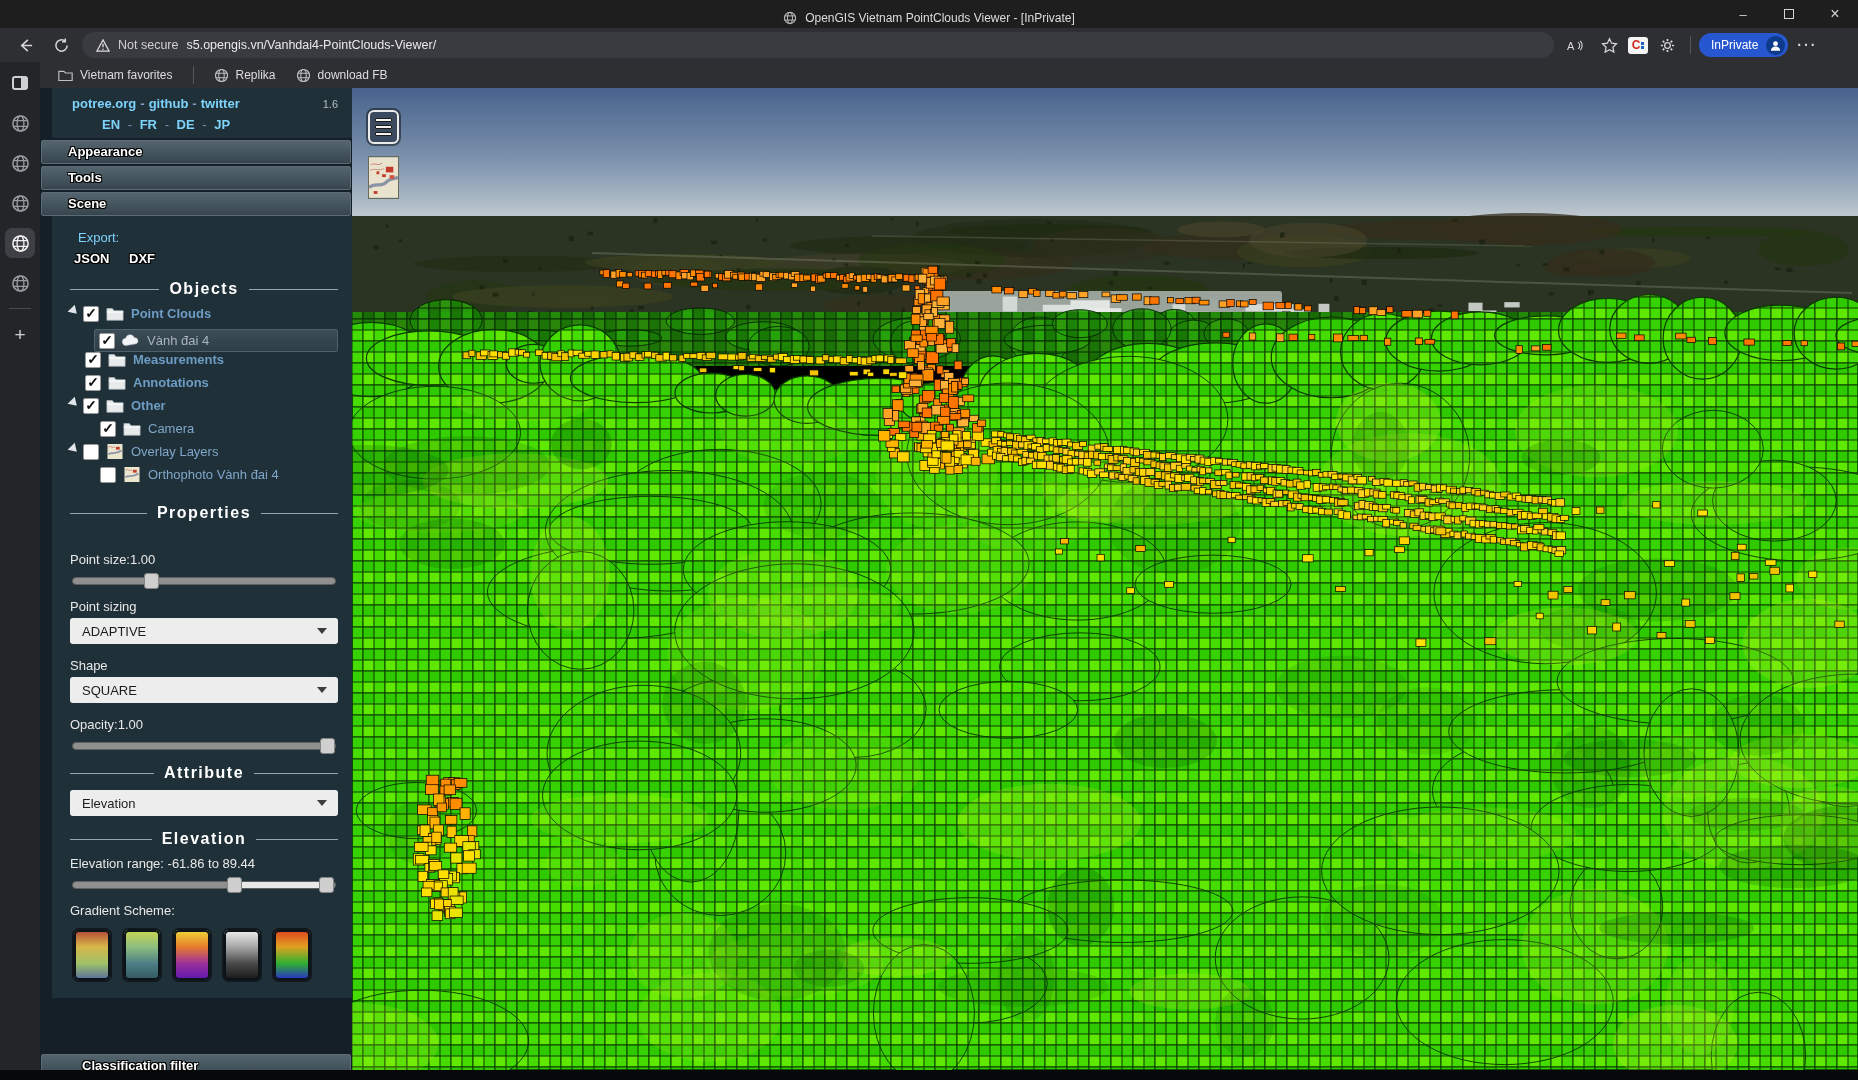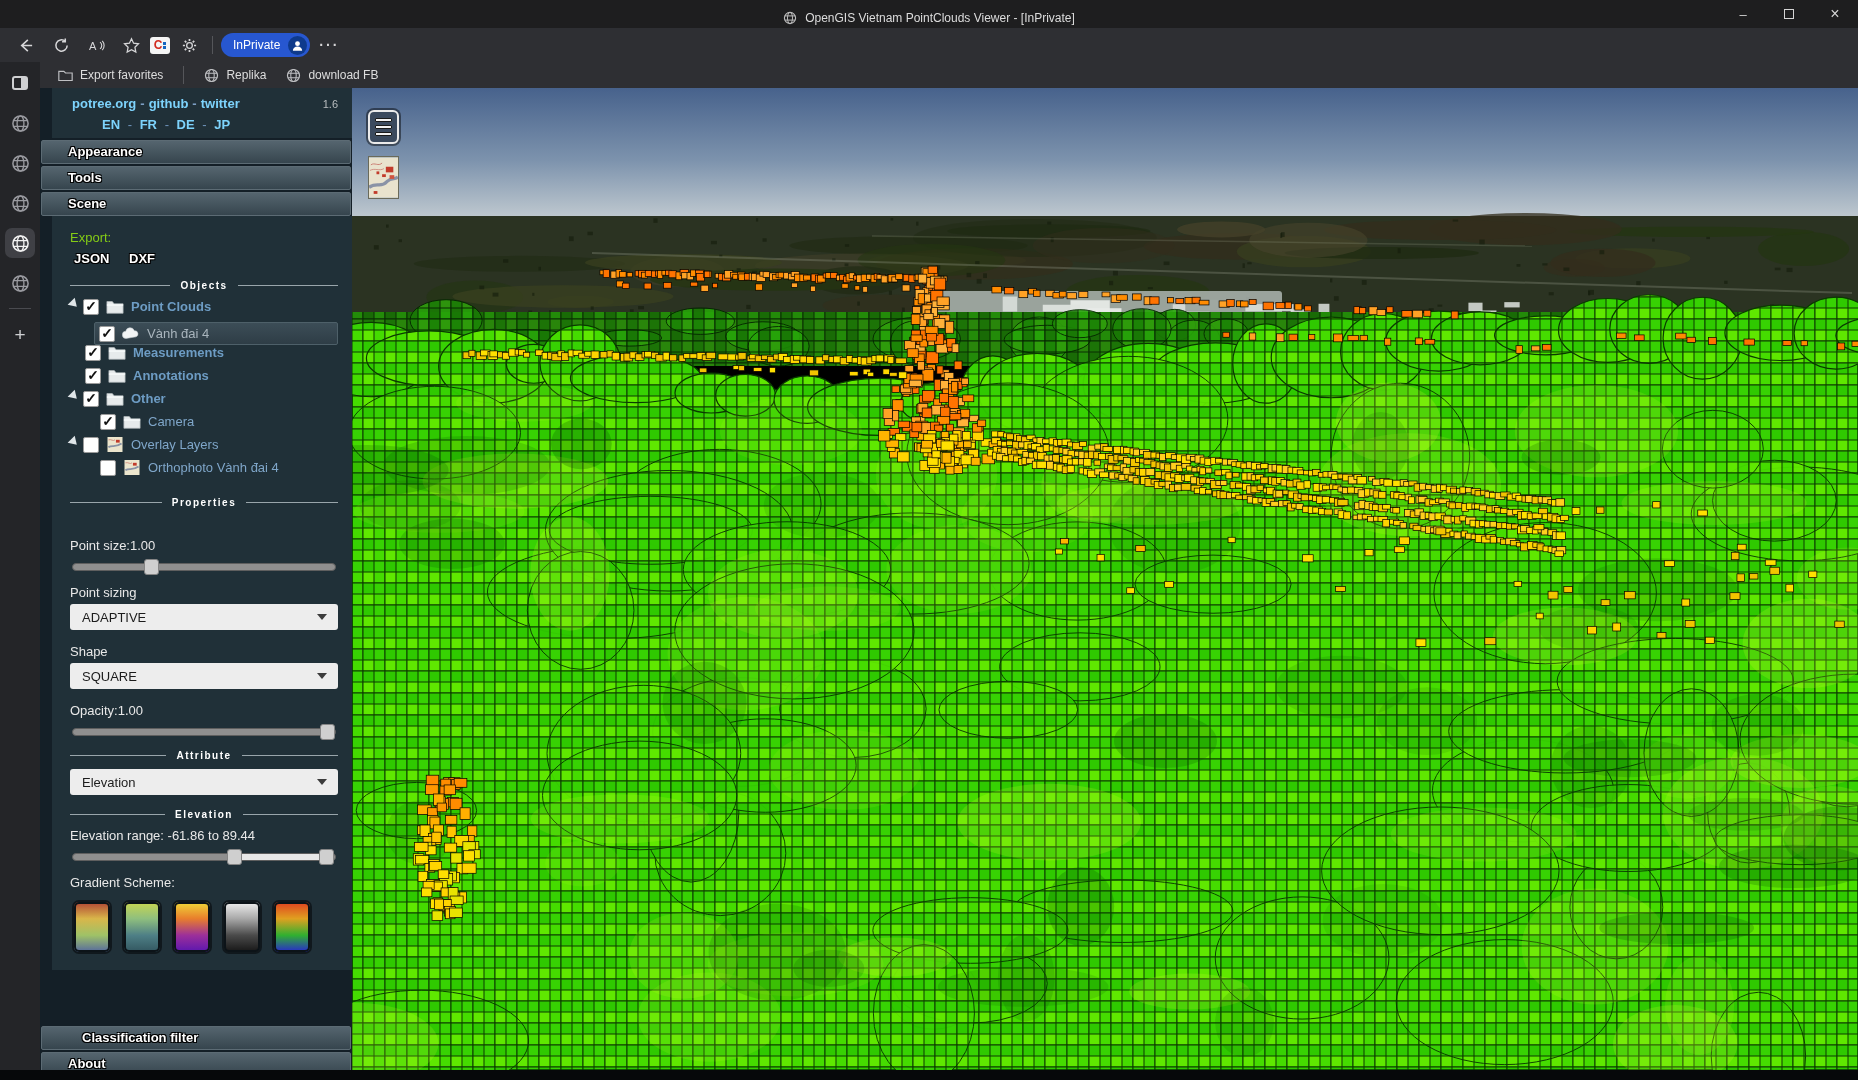--- a/index.html
+++ b/index.html
@@ -69,26 +69,26 @@
   #p-head .row2 { margin-top:6px; padding-left:6px;margin-left:24px; }
   #p-head .row2 .lnk { color:#6f94bb; }
   #p-head .row2 .sep { color:#6f94bb; font-weight:normal; }
 
   .acc { margin:2px 1px 0 1px; border:1px solid #5c6b74; border-radius:2px;
     background:linear-gradient(#55656f,#36454e); padding:3px 8px 4px 26px; font-weight:bold;
     color:#fff; font-size:13px;
     text-shadow:-1px -1px 0 #000, 1px -1px 0 #000, -1px 1px 0 #000, 1px 1px 0 #000; }
 
   #scene-content { margin-left:12px; background:#203038; padding:14px 14px 12px 18px; }
-  .exp-label { color:#84cc16; }
+  .exp-label { color:#7dd3fc;margin-left:8px; }
   .exp-links { margin-top:6px; padding-left:4px; }
   .xlink { font-weight:bold; color:#fff; margin-right:16px;
     text-shadow:-1px -1px 0 #000, 1px -1px 0 #000, -1px 1px 0 #000, 1px 1px 0 #000; }
 
-  .sdiv { display:flex; align-items:center; color:#fff; font-weight:bold; font-size:10px;
+  .sdiv { display:flex; align-items:center; color:#fff; font-weight:bold; font-size:16px;
     letter-spacing:1.5px; margin:14px 0 8px 0; }
   .sdiv::before,.sdiv::after { content:""; flex:1; border-top:1px solid #99a5ab; }
   .sdiv span { padding:0 10px; }
 
   
   .tree { margin-top:2px; }
   .trow { display:flex; align-items:flex-start; height:23px; gap:7px; }
   .tw { width:0; height:0; border-left:8px solid #dfe5e8; border-top:5px solid transparent;
     border-bottom:5px solid transparent; transform:rotate(45deg); flex:none; margin-right:-2px; }
   .tw-sp { width:8px; flex:none; }
@@ -208,20 +208,27 @@
   <div class="tb-ico">
       <svg>
         <use href="#i-back"></use>
       </svg>
     </div>
   <div class="tb-ico">
       <svg>
         <use href="#i-refresh"></use>
       </svg>
     </div>
+  <div id="addressbar">
+    <svg class="warn">
+        <use href="#i-warn"></use>
+      </svg>
+    <span class="sec">Not secure</span>
+    <span class="url">s5.opengis.vn/Vanhdai4-PointClouds-Viewer/</span>
+  </div>
   <div class="tb-right">
     <div class="tb-ico">
         <svg>
           <use href="#i-readaloud"></use>
         </svg>
       </div>
     <div class="tb-ico">
         <svg>
           <use href="#i-star"></use>
         </svg>
@@ -249,21 +256,21 @@
     </div>
     <div class="tb-ico dots3">···</div>
   </div>
 </div>
 
 <div id="bmbar">
   <div class="bm-item">
     <svg>
         <use href="#i-fav-folder"></use>
       </svg>
-    <span>Export favorites</span>
+    <span>Vietnam favorites</span>
   </div>
   <div class="vsep"></div>
   <div class="bm-item">
     <svg>
         <use href="#i-globe"></use>
       </svg>
     <span>Replika</span>
   </div>
   <div class="bm-item">
     <svg>

